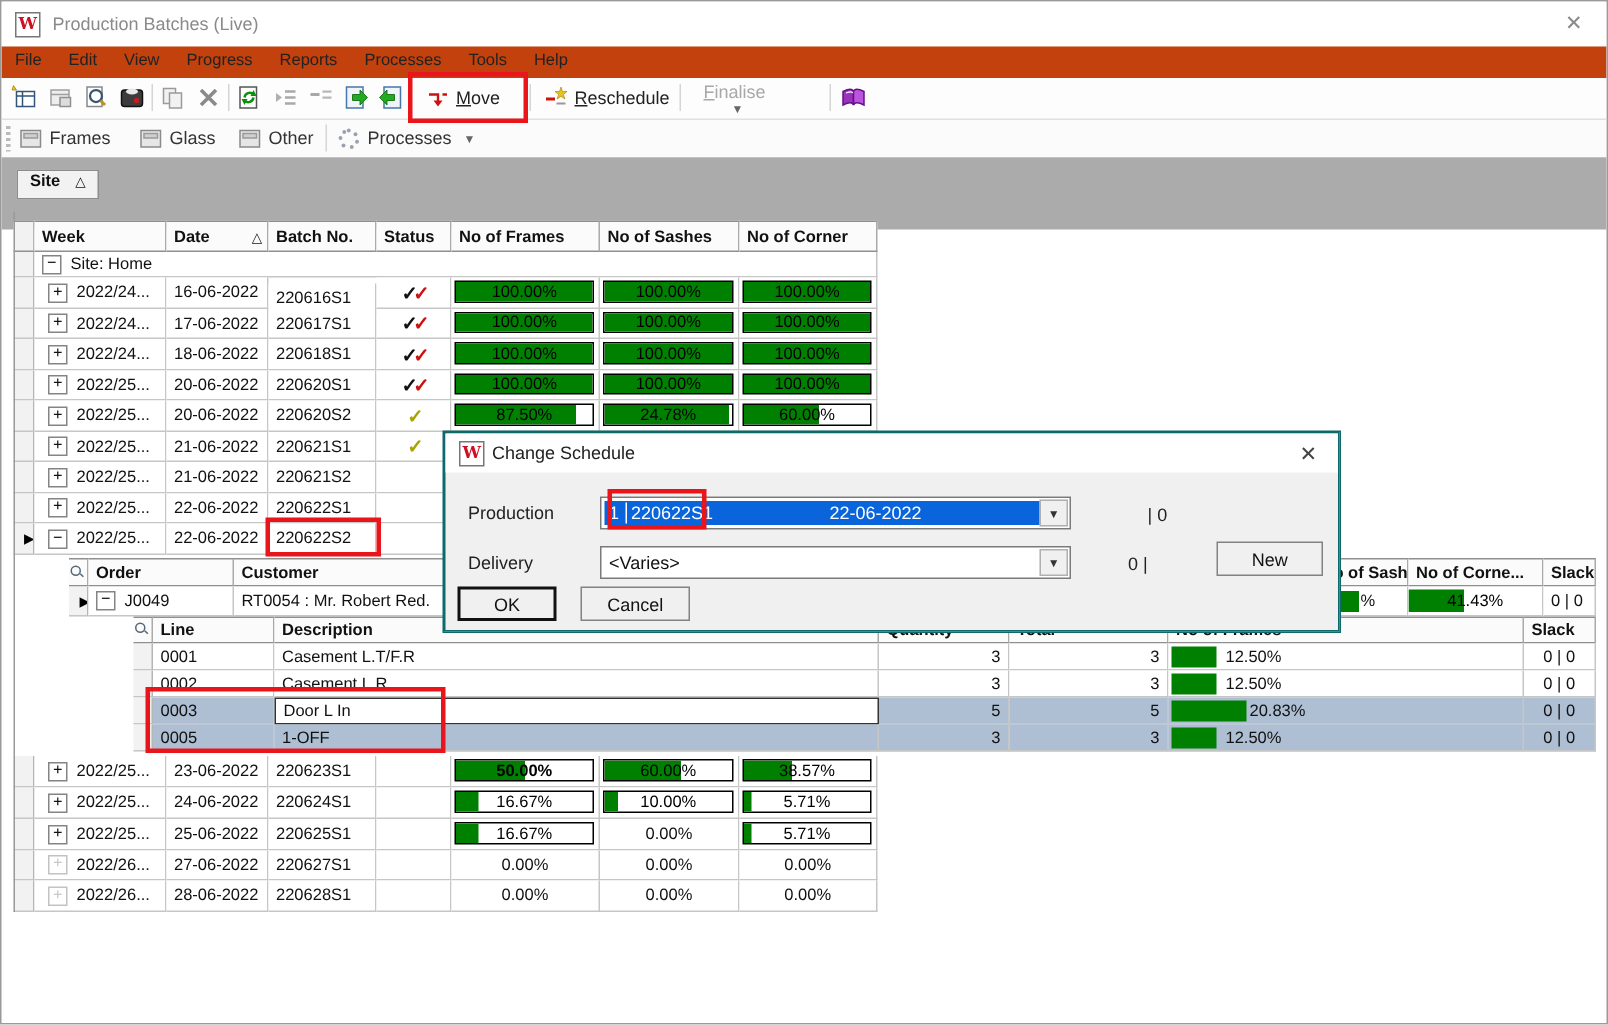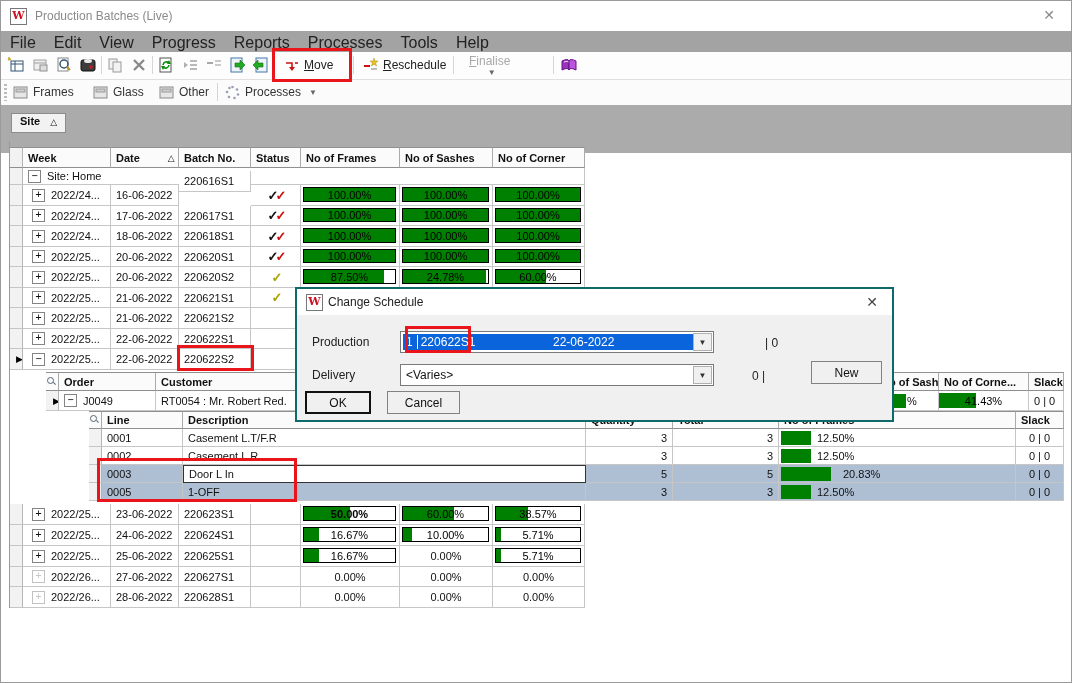--- a/index.html
+++ b/index.html
@@ -6,21 +6,21 @@
   #app{position:relative;width:1070px;height:681px;background:#ffffff;border:1px solid #9a9a9a;
        font-family:"Liberation Sans",sans-serif;overflow:hidden;}
   .abs{position:absolute;}
   
   .titlebar{position:absolute;left:0;top:0;width:100%;height:30px;background:#fff;}
   .appicon{position:absolute;left:9px;top:7px;width:15px;height:15px;border:1px solid #777;background:#fff;
            color:#cc1122;font-weight:bold;font-size:11px;text-align:center;line-height:14px;font-family:"DejaVu Serif",serif;}
   .apptitle{position:absolute;left:34px;top:8px;font-size:12px;color:#8a8a8a;}
   .closex{position:absolute;right:16px;top:6px;font-size:14px;color:#8a8a8a;cursor:default;}
   
-  .menubar{position:absolute;left:0;top:30px;width:100%;height:21px;background:#a3a3a3;font-size:16px;}
+  .menubar{position:absolute;left:0;top:30px;width:100%;height:21px;background:#c2410c;font-size:11px;}
   .menuitem{display:inline-block;padding:3px 9px 0 9px;color:#222;}
   
   .toolbar1{position:absolute;left:0;top:51px;width:100%;height:27px;background:#fdfdfd;border-bottom:1px solid #e0e0e0;}
   .tbico{position:absolute;top:3px;width:20px;height:20px;display:flex;align-items:center;justify-content:center;}
   .tbsep{position:absolute;top:4px;width:1px;height:18px;background:#d5d5d5;}
   .tbbtn{position:absolute;top:2px;height:22px;display:flex;align-items:center;font-size:12px;color:#222;padding:0 6px;}
   .tbbtn.disabled{color:#a8a8a8;flex-direction:column;}
   .accel{text-decoration:underline;}
   .ddarrow{font-size:8px;color:#666;margin-left:8px;}
   .toolbar2{position:absolute;left:0;top:79px;width:100%;height:25px;background:#fbfbfb;border-bottom:1px solid #b5b5b5;}
@@ -258,21 +258,21 @@
         <span class="expbox">−</span>
         <span>Site: Home</span>
       </div>
       <div class="cell ind" style="left: 8px; top: 184px; width: 14px; height: 21px;"></div>
       <div class="cell" style="left: 22px; top: 184px; width: 88px; height: 21px;">
         <span style="width: 4px;"></span>
         <span class="expbox">+</span>
         <span>2022/24...</span>
       </div>
       <div class="cell" style="left: 110px; top: 184px; width: 68px; height: 21px;">16-06-2022</div>
-      <div class="cell" style="left: 178px; top: 170px; width: 72px; height: 21px;">220616S1</div>
+      <div class="cell" style="left: 178px; top: 188px; width: 72px; height: 21px;">220616S1</div>
       <div class="cell" style="left: 250px; top: 184px; width: 50px; height: 21px; justify-content: center;">
         <span class="check" style="color:#111">✓</span>
         <span class="check" style="color:#cc1111">✓</span>
       </div>
       <div class="cell" style="left: 300px; top: 184px; width: 99px; height: 21px; padding: 0px;">
         <div class="pctwrap" style="inset: 2px 3px 3px 2px; position: absolute;">
           <div class="pctfill" style="background: rgb(0, 128, 0); width: 100%;"></div>
           <div class="pcttext">100.00%</div>
         </div>
       </div>
@@ -613,21 +613,21 @@
         <span style="margin-left:6px">12.50%</span>
       </div>
       <div class="cell" style="left: 1015px; top: 446px; width: 48px; height: 18px; justify-content: center; background: rgb(255, 255, 255);">0 | 0</div>
       <div class="cell ind" style="left: 88px; top: 464px; width: 13px; height: 18px;"></div>
       <div class="cell" style="left: 101px; top: 464px; width: 81px; height: 18px; background: rgb(174, 191, 212);">0003</div>
       <div class="cell" style="left: 182px; top: 464px; width: 403px; height: 18px; background: rgb(255, 255, 255); border: 1px solid rgb(51, 51, 51);">Door L In</div>
       <div class="cell" style="left: 585px; top: 464px; width: 87px; height: 18px; justify-content: flex-end; background: rgb(174, 191, 212);">5</div>
       <div class="cell" style="left: 672px; top: 464px; width: 106px; height: 18px; justify-content: flex-end; background: rgb(174, 191, 212);">5</div>
       <div class="cell" style="left: 778px; top: 464px; width: 237px; height: 18px; background: rgb(174, 191, 212); padding: 0px 0px 0px 2px;">
         <span style="display:inline-block;width:49.992px;height:14px;background:#008000"></span>
-        <span style="margin-left:12px">20.83%</span>
+        <span style="margin-left:2px">20.83%</span>
       </div>
       <div class="cell" style="left: 1015px; top: 464px; width: 48px; height: 18px; justify-content: center; background: rgb(174, 191, 212);">0 | 0</div>
       <div class="cell ind" style="left: 88px; top: 482px; width: 13px; height: 18px;"></div>
       <div class="cell" style="left: 101px; top: 482px; width: 81px; height: 18px; background: rgb(174, 191, 212);">0005</div>
       <div class="cell" style="left: 182px; top: 482px; width: 403px; height: 18px; background: rgb(174, 191, 212);">1-OFF</div>
       <div class="cell" style="left: 585px; top: 482px; width: 87px; height: 18px; justify-content: flex-end; background: rgb(174, 191, 212);">3</div>
       <div class="cell" style="left: 672px; top: 482px; width: 106px; height: 18px; justify-content: flex-end; background: rgb(174, 191, 212);">3</div>
       <div class="cell" style="left: 778px; top: 482px; width: 237px; height: 18px; background: rgb(174, 191, 212); padding: 0px 0px 0px 2px;">
         <span style="display:inline-block;width:30px;height:14px;background:#008000"></span>
         <span style="margin-left:6px">12.50%</span>

